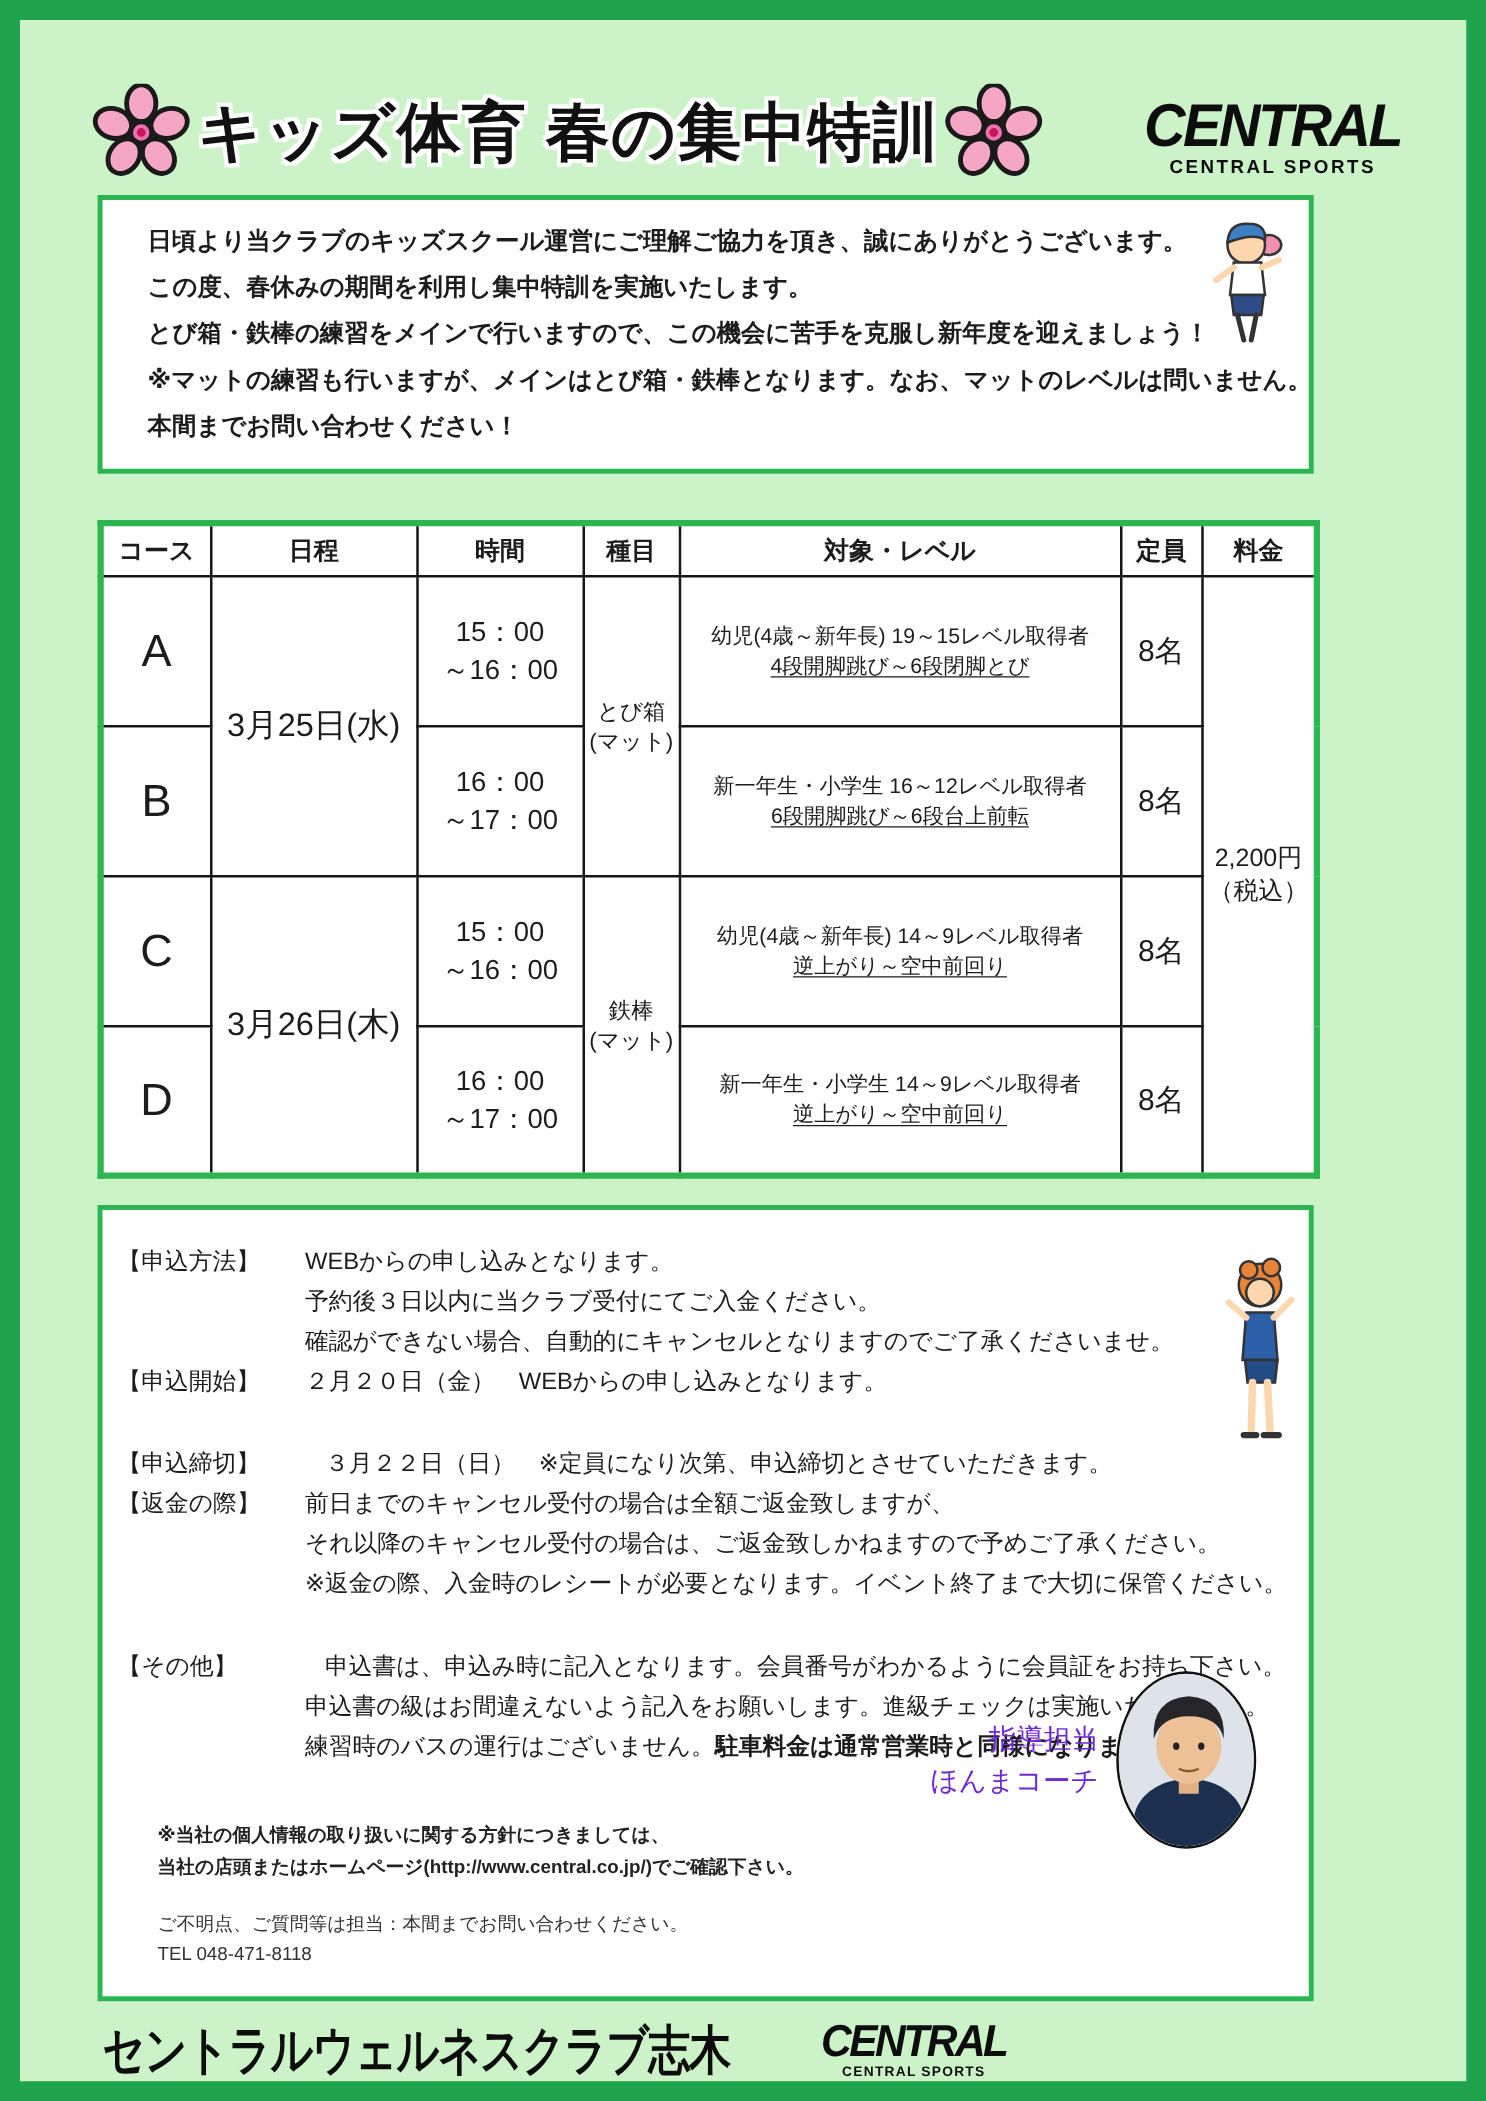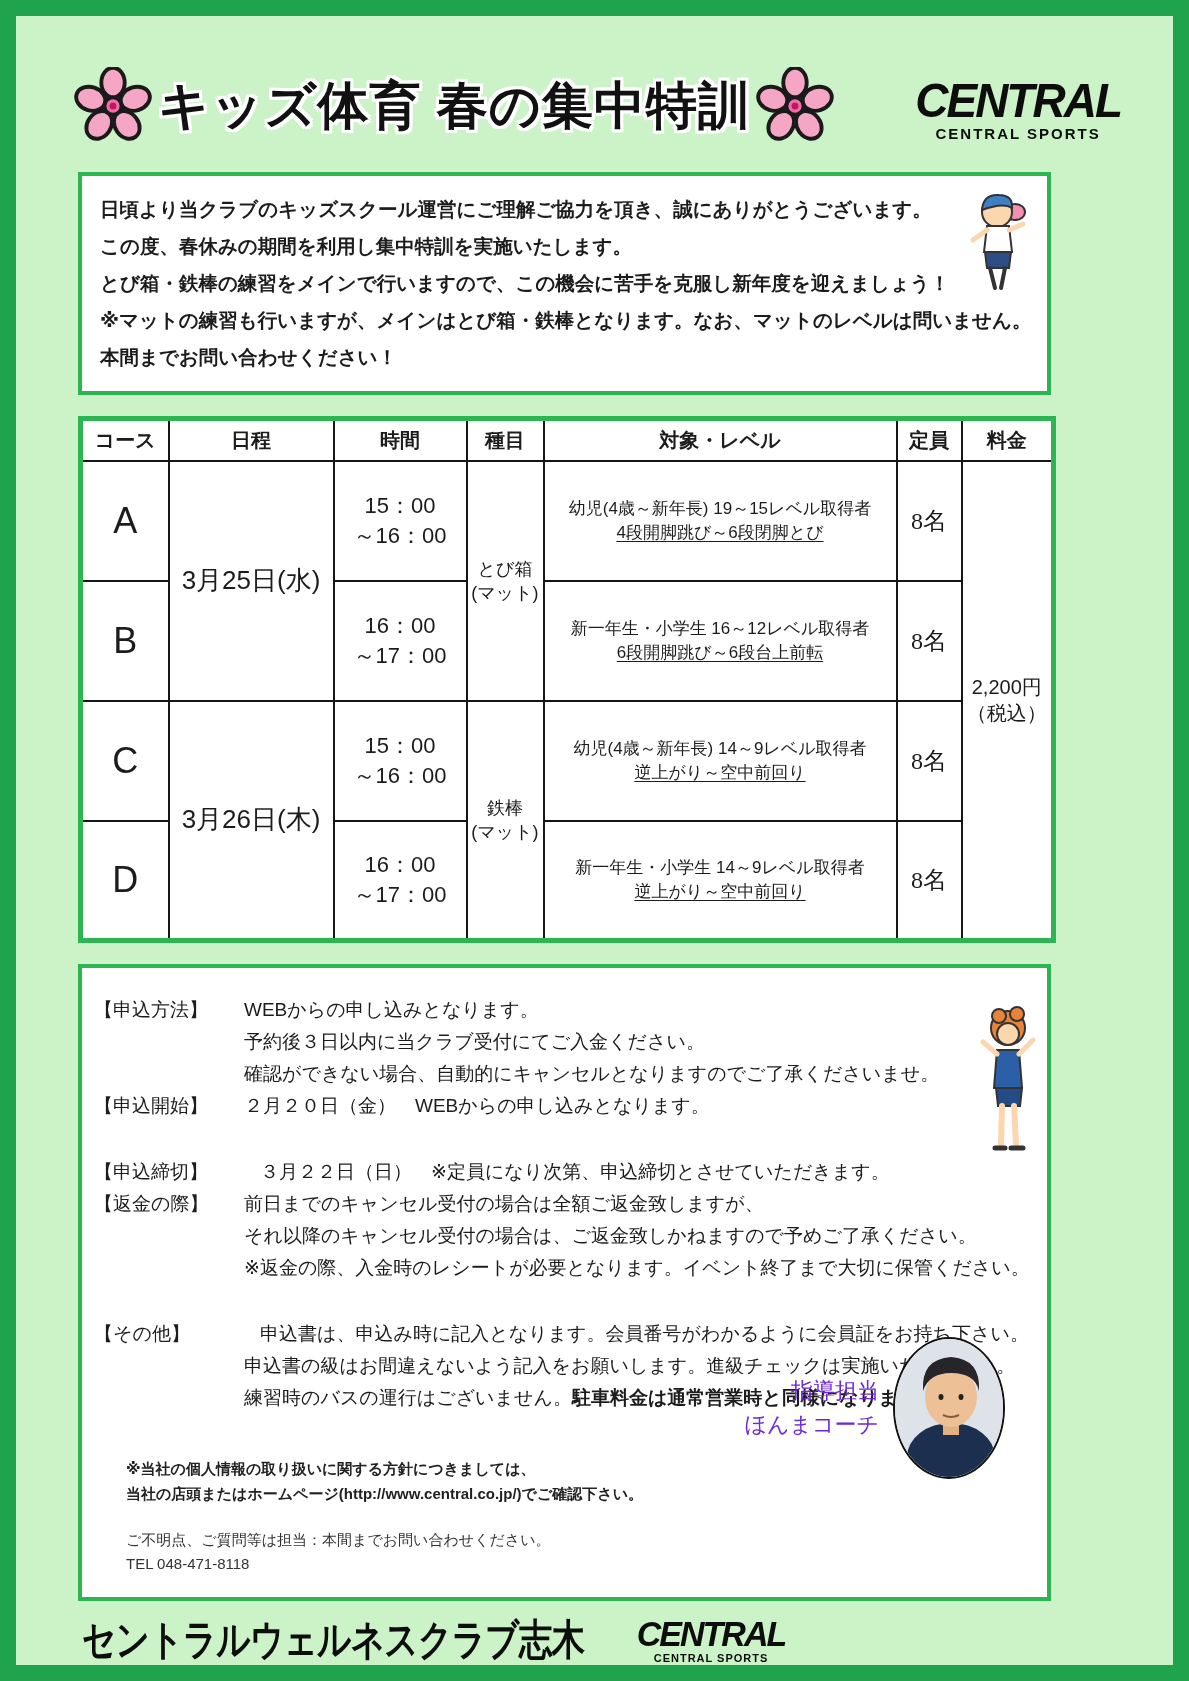--- a/index.html
+++ b/index.html
@@ -20,42 +20,42 @@
     text-shadow:-3px -3px 0 #fff, 3px -3px 0 #fff, -3px 3px 0 #fff, 3px 3px 0 #fff,
                  0 -3px 0 #fff, 0 3px 0 #fff, -3px 0 0 #fff, 3px 0 0 #fff;
   }
   .brand { margin-left:auto; text-align:center; padding-top:6px; }
   .brand-word { font-size:46px; font-weight:900; font-style:italic; color:#0d0d0d;
                 letter-spacing:-2px; line-height:1; transform:scaleY(1.05); }
   .brand-sub { font-size:15px; font-weight:900; color:#0d0d0d; letter-spacing:2px;
                margin-top:2px; }
 
   
-  .intro-box { position:absolute; top:156px; left:62px; width:973px;
-    background:#fff; border:4px solid #2db551; padding:15px 18px; }
+  .intro-box { position:absolute; top:140px; left:62px; width:973px;
+    background:#fff; border:4px solid #2db551; padding:15px 36px; }
   .intro-line { font-size:19.5px; font-weight:700; color:#1c1c1c; line-height:37px;
                 white-space:nowrap; }
   .intro-mascot { position:absolute; top:6px; right:6px; width:84px; height:112px; }
 
   
   .table-wrap { position:absolute; top:400px; left:62px; width:973px; }
   table { border-collapse:collapse; width:100%; background:#fff;
           border:5px solid #2db551; table-layout:fixed; }
   th, td { border:2px solid #161616; text-align:center; vertical-align:middle;
            color:#1c1c1c; overflow:hidden; }
   th { height:42px; font-size:20px; font-weight:700; }
   .row { height:120px; }
   .cell-course { font-size:36px; font-weight:400; }
   .cell-date   { font-size:26px; }
   .cell-time   { font-size:22px; white-space:pre-line; line-height:30px; }
   .cell-event  { font-size:18px; white-space:pre-line; line-height:24px; }
   .cell-target .target { display:block; font-size:17px; line-height:24px; }
   .cell-target .level  { display:block; font-size:17px; line-height:24px;
                          text-decoration:underline; text-underline-offset:3px; }
-  .cell-cap    { font-size:24px;font-family:Liberation Serif, serif; }
+  .cell-cap    { font-size:24px; }
   .cell-price  { font-size:20px; white-space:pre-line; line-height:26px; }
 
   
   .info-box { position:absolute; top:948px; left:62px; width:973px; height:637px;
     background:#fff; border:4px solid #2db551; padding:26px 10px 0 12px; }
   .app-row { display:flex; line-height:32px; font-size:19px; color:#1c1c1c; }
   .app-row .label { flex:0 0 150px; white-space:nowrap; }
   .app-row .text  { white-space:nowrap; }
   .app-row .text-bold { white-space:nowrap; font-weight:800; }
   .app-row.gap { margin-top:34px;gap:16px; }
@@ -64,21 +64,21 @@
   .note-contact { margin:22px 0 0 32px; font-size:15px; color:#333; line-height:24px; }
   .info-mascot { position:absolute; top:34px; right:6px; width:66px; height:156px; }
   .coach-block { position:absolute; right:42px; bottom:118px; display:flex;
                  align-items:center; gap:14px; }
   .coach-text { text-align:right; font-size:22px; color:#6d28d9; line-height:34px; }
   .coach-photo { width:112px; height:142px; border:2px solid #111; border-radius:50%;
                  overflow:hidden; background:#dfe5ea; }
 
   
   .footer { position:absolute; left:66px; top:1596px; display:flex;
-            align-items:center; gap:23px; }
+            align-items:center; gap:43px; }
   .club-name { font-size:42px; font-weight:900; color:#0d0d0d; white-space:nowrap;
                letter-spacing:-1px; transform:scaleX(0.8); transform-origin:left center; }
   .footer-brand { text-align:center; margin-left:-96px; }
   .footer-brand .brand-word { font-size:34px; }
   .footer-brand .brand-sub  { font-size:11px; letter-spacing:1px; }
 </style>
 </head>
 <body>
 
 <div class="page">

